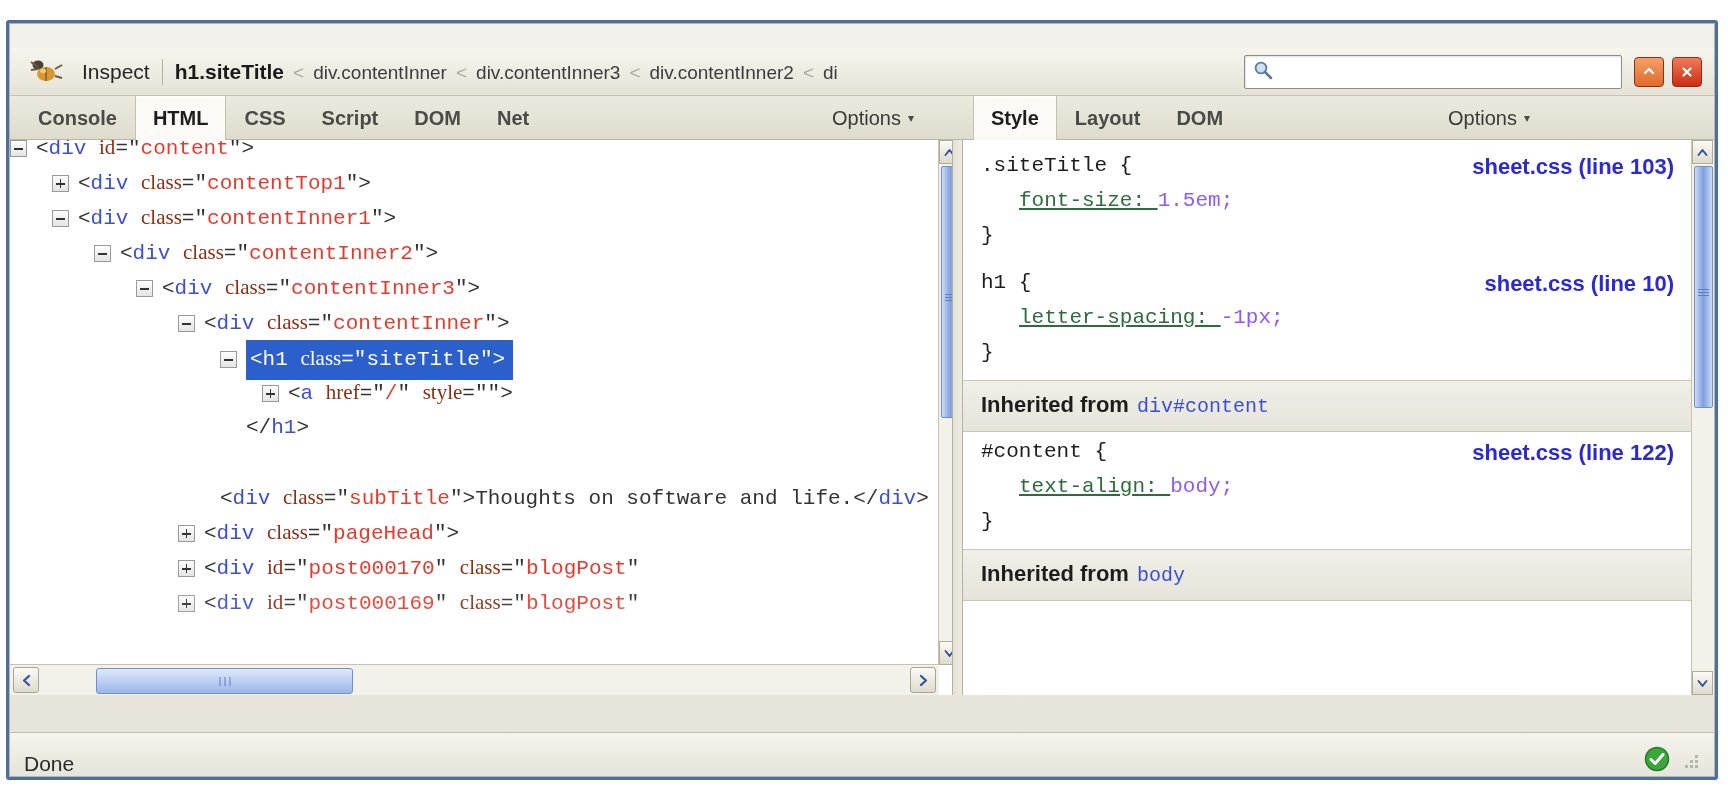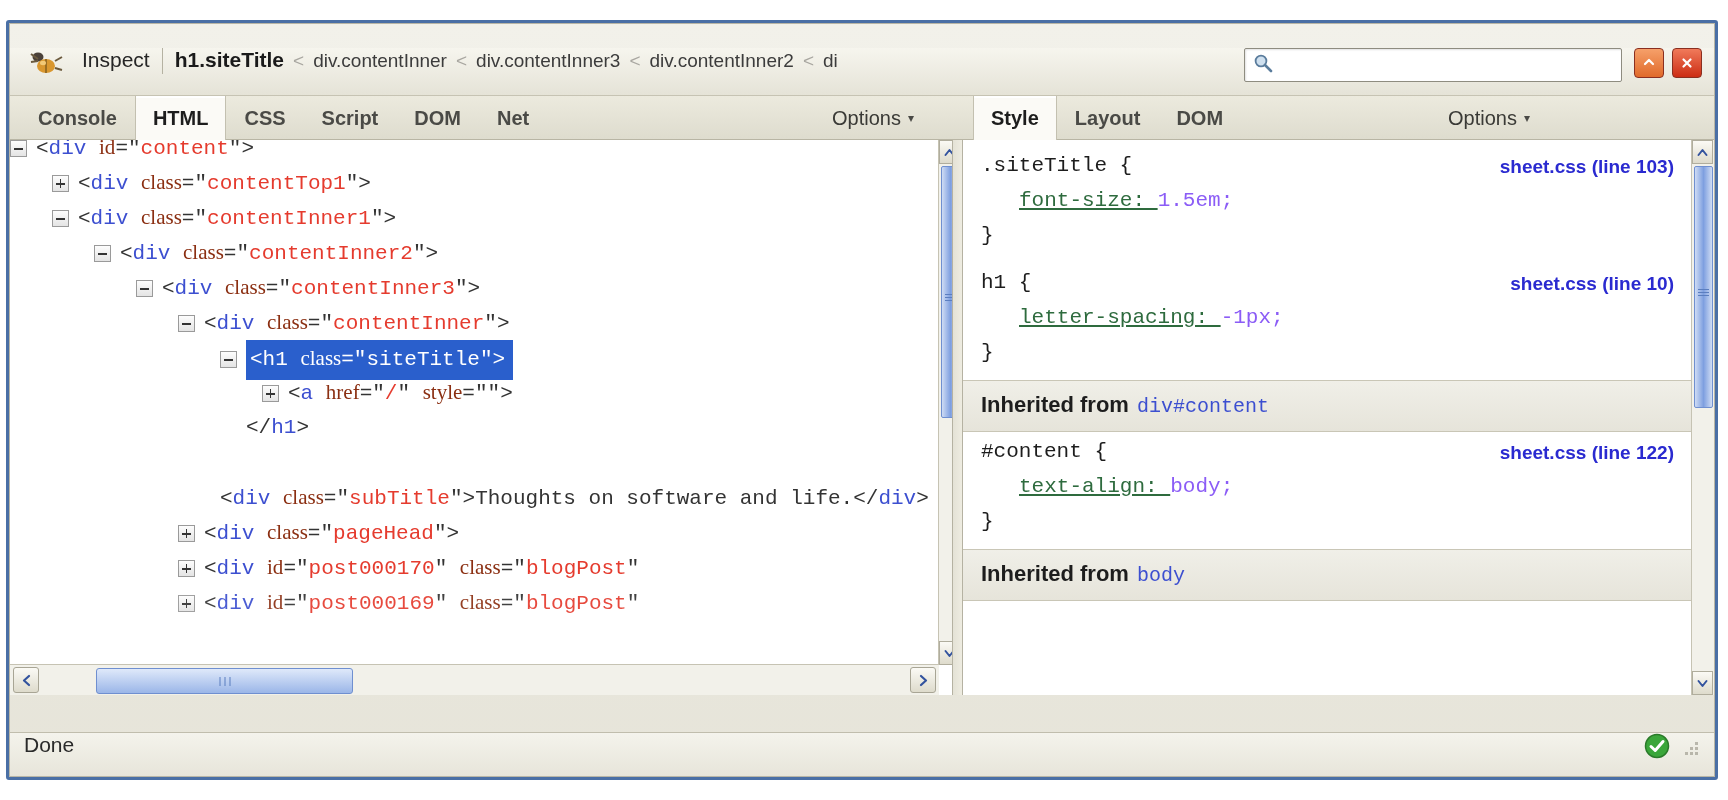--- a/index.html
+++ b/index.html
@@ -38,20 +38,21 @@
   }
 
   
   .toolbar {
     position: absolute;
     left: 10px; top: 48px;
     width: 1704px; height: 48px;
     background: linear-gradient(#f6f5ee, #e5e3d7);
     border-bottom: 1px solid #c6c3b3;
     display: flex;
+    align-items: center;
     box-sizing: border-box;
     padding: 0 12px;
   }
 
   .bug-icon {
     width: 44px; height: 32px;
     margin-right: 14px;
     flex: 0 0 auto;
     position: relative;
   }
@@ -266,21 +267,21 @@
     line-height: 35px;
     color: #333;
     padding: 6px 0 0 0;
   }
   .rule { position: relative; padding: 2px 0 10px 18px; }
   .rule-src {
     position: absolute;
     right: 18px; top: 3px;
     color: #2a2ad0;
     font-family: "Liberation Sans", sans-serif;
-    font-size: 19px;
+    font-size: 22px;
     font-weight: bold;
     white-space: nowrap;
   }
   .sel { color: #1d1d1d; }
   .prop { padding-left: 38px; color:#2e6b3e; }
   .prop .pname { color: #2e6b3e; text-decoration: underline; }
   .prop .pval { color: #8b5cf6; }
   .prop.disabled { text-decoration: line-through; color:#3a3a3a; }
   .prop.disabled .pname, .prop.disabled .pval { color:#3a3a3a; }
   .brace { color:#1d1d1d; }
@@ -375,21 +376,21 @@
     cursor: col-resize;
   }
 
   
   .statusbar {
     position: absolute;
     left: 10px; bottom: 24px;
     width: 1704px; height: 44px;
     background: linear-gradient(#f4f3ec,#e7e5da);
     border-top: 1px solid #c0bdad;
-    display:flex; align-items:flex-start;
+    display:flex; align-items:flex-end;
     box-sizing: border-box;
     padding: 0 14px;
   }
   .status-text { font-size: 21px; color:#2a2a2a; }
   .status-right { margin-left:auto; display:flex; align-items:center; gap:12px;}
   .grip {
     width: 18px; height: 18px; position: relative; opacity:.55;
   }
   .grip i { position:absolute; width:3px; height:3px; background:#8d8a7c; }
 </style>

